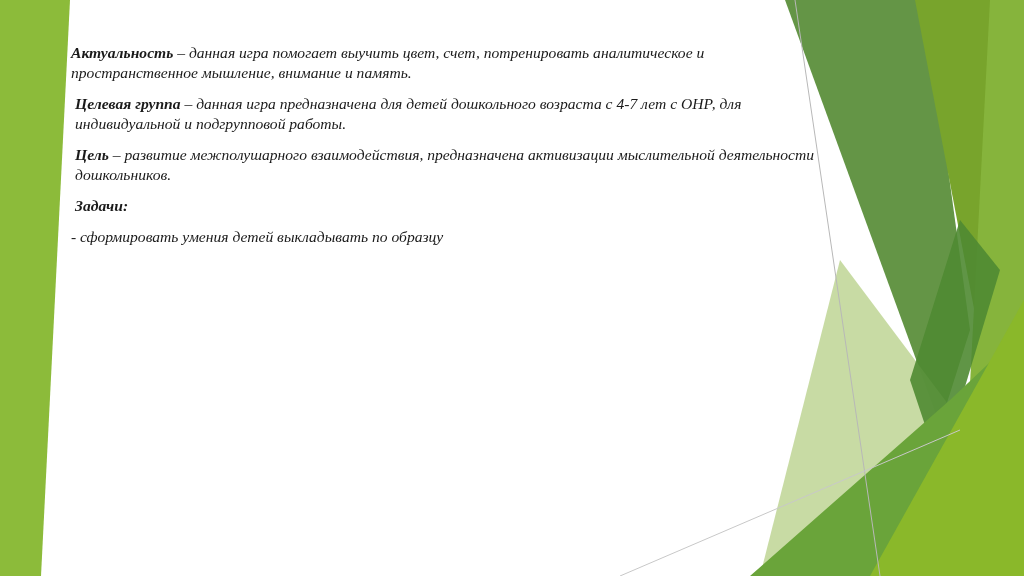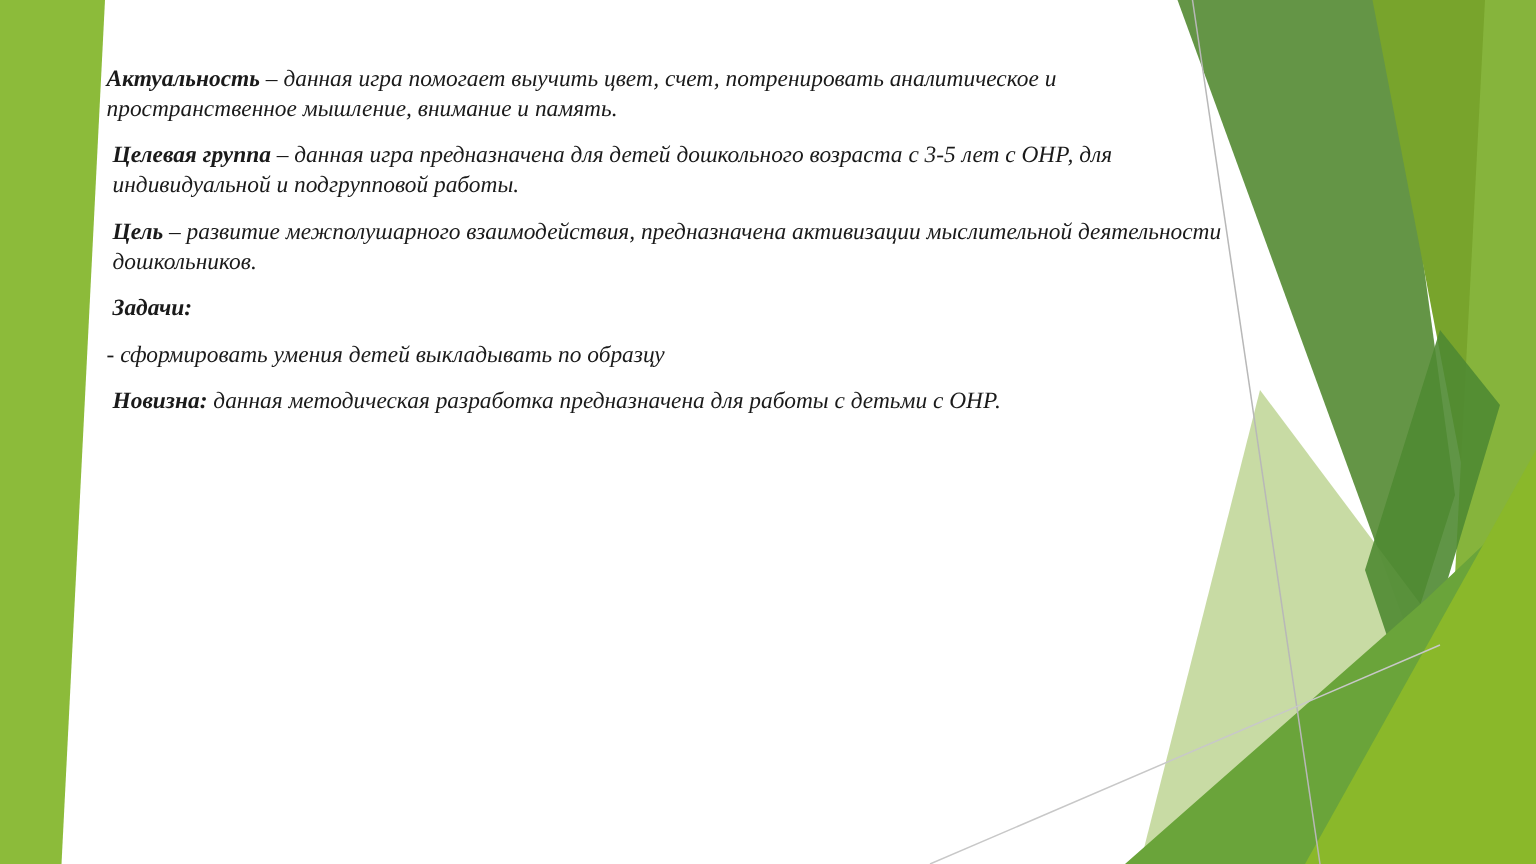--- a/index.html
+++ b/index.html
@@ -23,18 +23,17 @@
   <polygon points="840,260 960,420 930,576 760,576" fill="#c2d79a" opacity="0.9"></polygon>
   <polygon points="960,220 1000,270 940,470 910,380" fill="#4f8a32" opacity="0.9"></polygon>
   <polygon points="750,576 950,400 1024,330 1024,576" fill="#6aa43a"></polygon>
   <polygon points="870,576 1024,300 1024,576" fill="#8ab82a"></polygon>
   <line x1="795" y1="0" x2="880" y2="576" stroke="#b8b8b8" stroke-width="1"></line>
   <line x1="620" y1="576" x2="960" y2="430" stroke="#c8c8c8" stroke-width="1"></line>
 </svg>
 
 <div class="content">
   <p class="para"><b>Актуальность</b><span> – данная игра помогает выучить цвет, счет, потренировать аналитическое и пространственное мышление, внимание и память.</span></p>
-  <p class="para indent"><b>Целевая группа</b><span> – данная игра предназначена для детей дошкольного возраста с 3-5 лет с ОНР, для индивидуальной и подгрупповой работы.</span></p>
+  <p class="para indent"><b>Целевая группа</b><span> – данная игра предназначена для детей дошкольного возраста с 4-7 лет с ОНР, для индивидуальной и подгрупповой работы.</span></p>
   <p class="para indent"><b>Цель</b><span> – развитие межполушарного взаимодействия, предназначена активизации мыслительной деятельности дошкольников.</span></p>
   <p class="para indent"><b>Задачи:</b></p>
   <p class="para"><span>- сформировать умения детей выкладывать по образцу</span></p>
-  <p class="para indent"><b>Новизна:</b><span> данная методическая разработка предназначена для работы с детьми с ОНР.</span></p>
 </div>
 
 </body></html>

